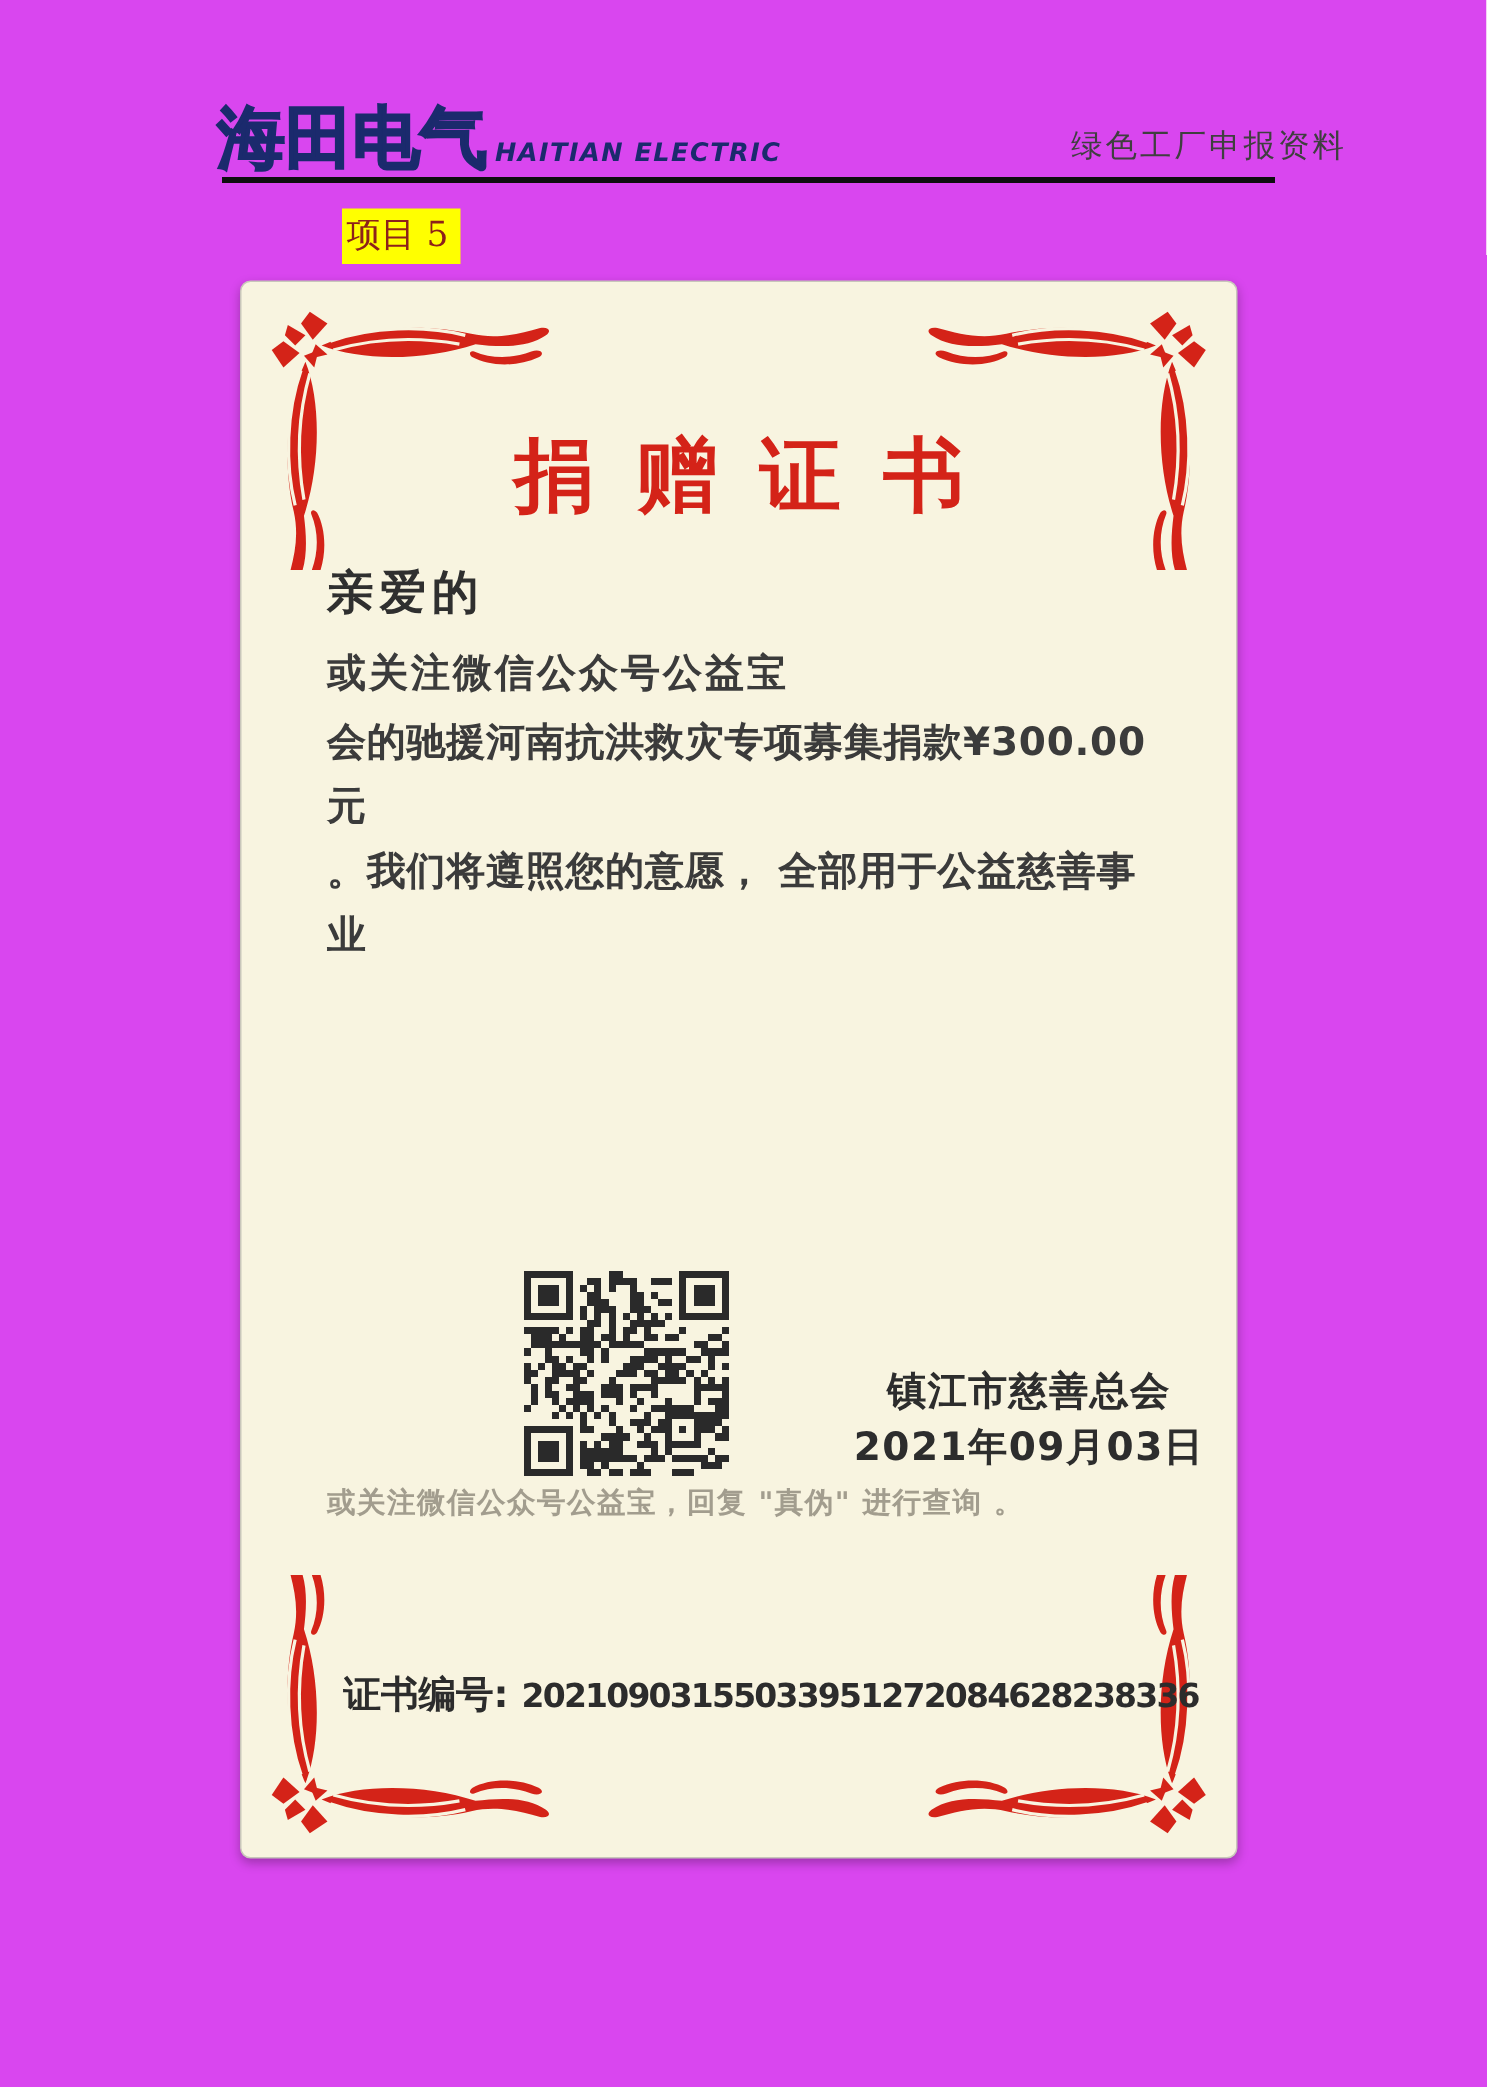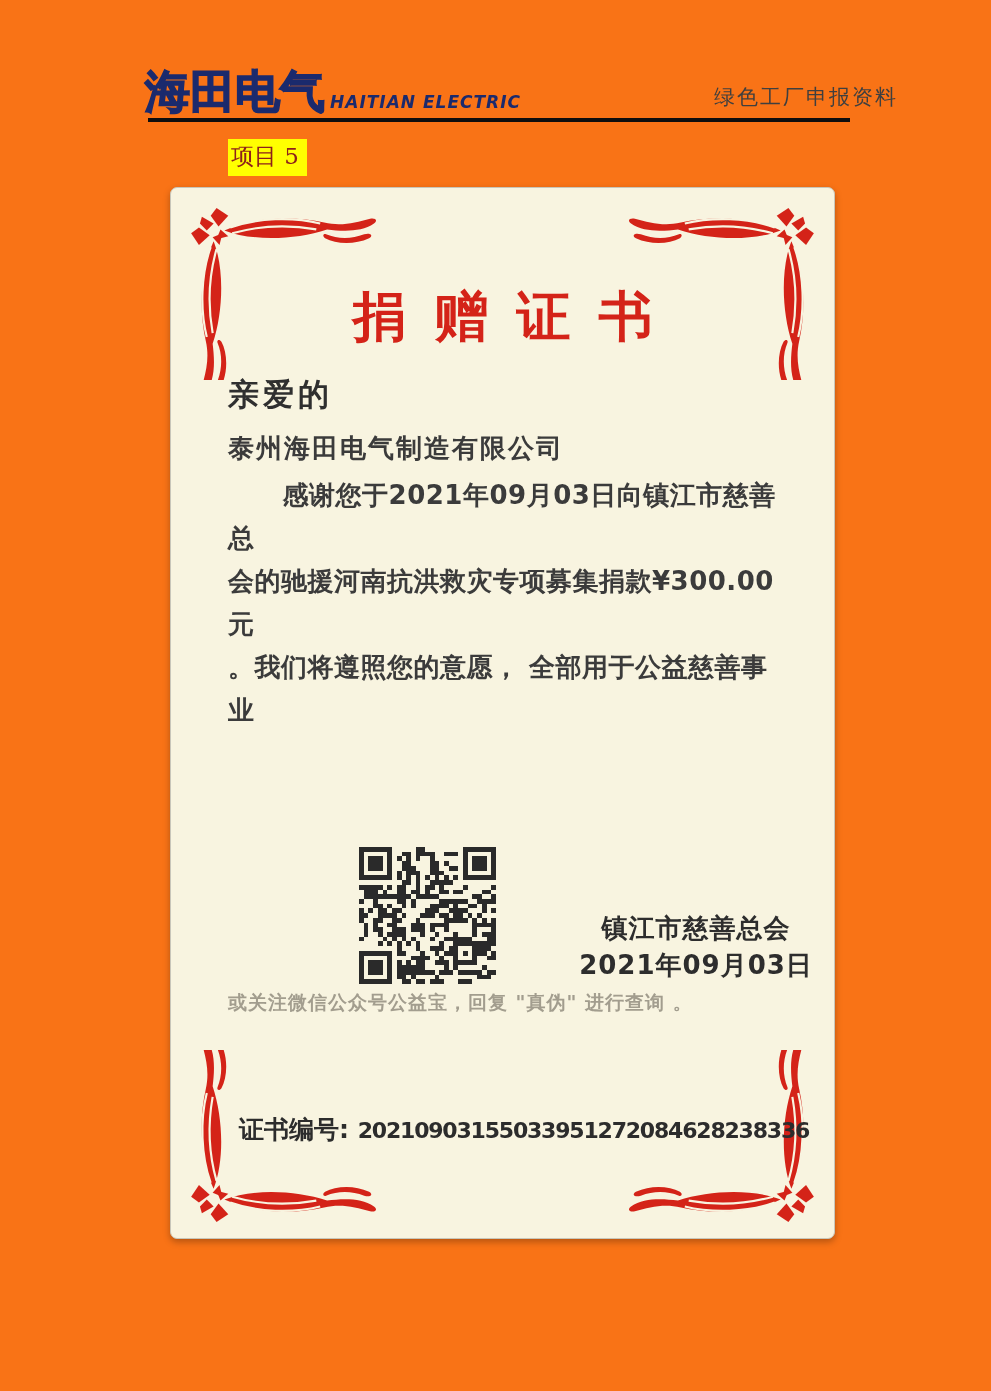--- a/index.html
+++ b/index.html
@@ -1,30 +1,30 @@
 <!DOCTYPE html>
 <html style="--red: #d42318; --paper: #f8f4e0; --navy: #1b2a6d;"><head>
 <meta charset="utf-8">
 <style>
   html,body{margin:0;padding:0;background:#ffffff;}
   body{font-family:"DejaVu Sans","Liberation Sans",sans-serif;}
-  .page{position:relative;width:991px;height:1391px;margin:0 auto;background:#f97316;overflow:hidden;}
+  .page{position:relative;width:991px;height:1391px;margin:0 auto;background:#d946ef;overflow:hidden;}
 
   
   .logo-cn{position:absolute;left:145px;top:62px;font-size:45px;font-weight:900;
            color:var(--navy);letter-spacing:0px;-webkit-text-stroke:1.5px var(--navy);}
   .logo-en{position:absolute;left:330px;top:92px;font-size:17px;font-weight:900;font-style:italic;
            color:var(--navy);letter-spacing:1px;}
   .doc-label{position:absolute;left:666px;top:83px;font-size:21px;color:#3f3f3f;letter-spacing:2px;margin-left:48px;}
   .rule{position:absolute;left:148px;top:118px;width:702px;height:4px;background:#0e0e0e;}
   .section-label{position:absolute;left:196px;top:139px;font-family:"DejaVu Serif","Liberation Serif",serif;
            font-size:23px;color:#8d211a;background:#ffff00;padding:2px 8px 4px 3px;margin-left:32px;}
 
   
-  .certificate{position:absolute;left:170px;top:187px;width:663px;height:1050px;
+  .certificate{position:absolute;left:160px;top:187px;width:663px;height:1050px;
            background:var(--paper);border:1px solid #c8c6ba;border-radius:7px;
            box-shadow:0 3px 7px rgba(0,0,0,0.28);}
   .orn{position:absolute;width:196px;height:176px;color:var(--red);}
   .orn .vein{fill:none;stroke:var(--paper);stroke-width:2.2;}
   .orn-tl{left:16px;top:16px;}
   .orn-tr{right:16px;top:16px;transform:scaleX(-1);}
   .orn-bl{left:16px;bottom:12px;transform:scaleY(-1);}
   .orn-br{right:16px;bottom:12px;transform:scale(-1,-1);}
 
   .cert-title{position:absolute;left:0;top:93px;width:100%;text-align:center;
@@ -102,24 +102,23 @@
           <path d="M30,4 L42,12 L32,23 L24,12 Z"></path>
           <path d="M4,30 L12,42 L23,32 L12,24 Z"></path>
           <path d="M15,13 L27,20 L20,27 L13,20 Z"></path>
           <path d="M36,30 L33,42 L26,34 Z"></path>
           <path d="M30,36 L42,33 L34,26 Z"></path>
         </g>
       </svg>
 
     <div class="cert-title">捐赠证书</div>
     <div class="salutation">亲爱的</div>
-    <div class="recipient">泰州海田电气制造有限公司</div>
+    <div class="recipient">或关注微信公众号公益宝</div>
 
     <div class="cert-body">
-      <div class="indent">感谢您于2021年09月03日向镇江市慈善总</div>
       <div>会的驰援河南抗洪救灾专项募集捐款¥300.00元</div>
       <div>。我们将遵照您的意愿， 全部用于公益慈善事业</div>
     </div>
 
     <svg class="qr" id="qr-svg" viewBox="0 0 29 29" shape-rendering="crispEdges">
         <rect x="0" y="0" width="1" height="1" fill="#2a2a2a"></rect>
         <rect x="1" y="0" width="1" height="1" fill="#2a2a2a"></rect>
         <rect x="2" y="0" width="1" height="1" fill="#2a2a2a"></rect>
         <rect x="3" y="0" width="1" height="1" fill="#2a2a2a"></rect>
         <rect x="4" y="0" width="1" height="1" fill="#2a2a2a"></rect>

